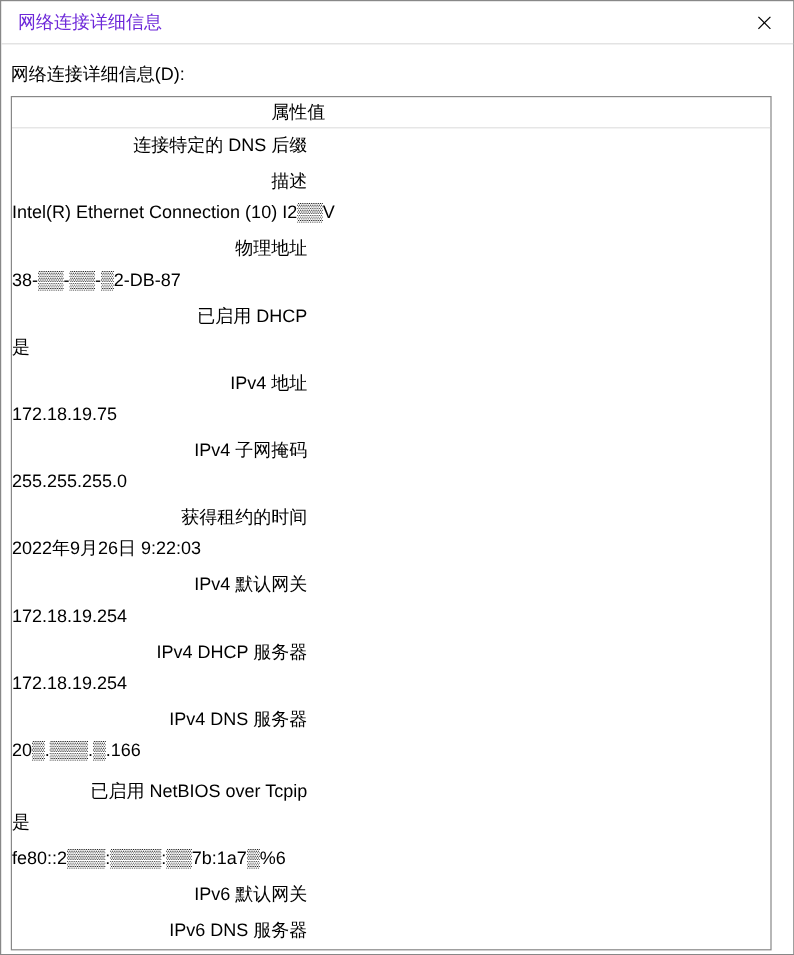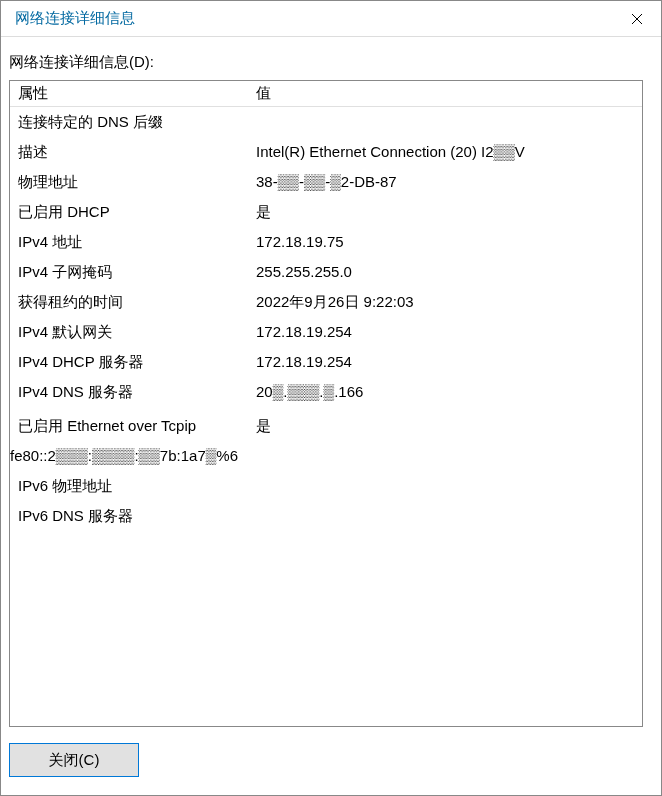--- a/index.html
+++ b/index.html
@@ -26,21 +26,21 @@
     .titlebar {
       height: 36px;
       display: flex;
       align-items: center;
       justify-content: space-between;
       padding: 0 0 0 14px;
       border-bottom: 1px solid #ddd;
     }
     .titlebar-title {
       font-size: 15px;
-      color: #0369a1;
+      color: #6d28d9;
       text-align: right;
     }
     .close-btn {
       width: 48px;
       height: 36px;
       display: flex;
       align-items: center;
       justify-content: center;
       cursor: pointer;
     }
@@ -70,31 +70,33 @@
       width: 100%;
     }
     .table-header {
       display: flex;
       border-bottom: 1px solid #e0e0e0;
       padding: 3px 0;
     }
     .col-prop {
       width: 246px;
       padding-left: 8px;
+      text-align: right;
     }
     .col-val {
       flex: 1;
       padding-left: 0;
       white-space: nowrap;
       overflow: hidden;
     }
     .table-row {
       display: flex;
       padding: 2px 0;
       line-height: 26px;
+      flex-direction: column;
     }
     .table-row .col-prop {
       padding-left: 8px;
     }
     .button-row {
       display: flex;
       justify-content: flex-start;
       padding-top: 16px;
     }
     .close-button {
@@ -132,21 +134,21 @@
           <div class="col-prop">属性</div>
           <div class="col-val">值</div>
         </div>
         <div id="rows-container">
             <div class="table-row">
               <div class="col-prop">连接特定的 DNS 后缀</div>
               <div class="col-val"></div>
             </div>
             <div class="table-row">
               <div class="col-prop">描述</div>
-              <div class="col-val">Intel(R) Ethernet Connection (20) I2▒▒V</div>
+              <div class="col-val">Intel(R) Ethernet Connection (10) I2▒▒V</div>
             </div>
             <div class="table-row">
               <div class="col-prop">物理地址</div>
               <div class="col-val">38-▒▒-▒▒-▒2-DB-87</div>
             </div>
             <div class="table-row">
               <div class="col-prop">已启用 DHCP</div>
               <div class="col-val">是</div>
             </div>
             <div class="table-row">
@@ -170,28 +172,28 @@
               <div class="col-val">172.18.19.254</div>
             </div>
             <div class="table-row">
               <div class="col-prop">IPv4 DNS 服务器</div>
               <div class="col-val">20▒.▒▒▒.▒.166</div>
             </div>
             <div class="table-row">
               <div class="col-val"></div>
             </div>
             <div class="table-row">
-              <div class="col-prop">已启用 Ethernet over Tcpip</div>
+              <div class="col-prop">已启用 NetBIOS over Tcpip</div>
               <div class="col-val">是</div>
             </div>
             <div class="table-row">
               <div class="col-val">fe80::2▒▒▒:▒▒▒▒:▒▒7b:1a7▒%6</div>
             </div>
             <div class="table-row">
-              <div class="col-prop">IPv6 物理地址</div>
+              <div class="col-prop">IPv6 默认网关</div>
               <div class="col-val"></div>
             </div>
             <div class="table-row">
               <div class="col-prop">IPv6 DNS 服务器</div>
               <div class="col-val"></div>
             </div>
           </div>
       </div>
     </div>
 

